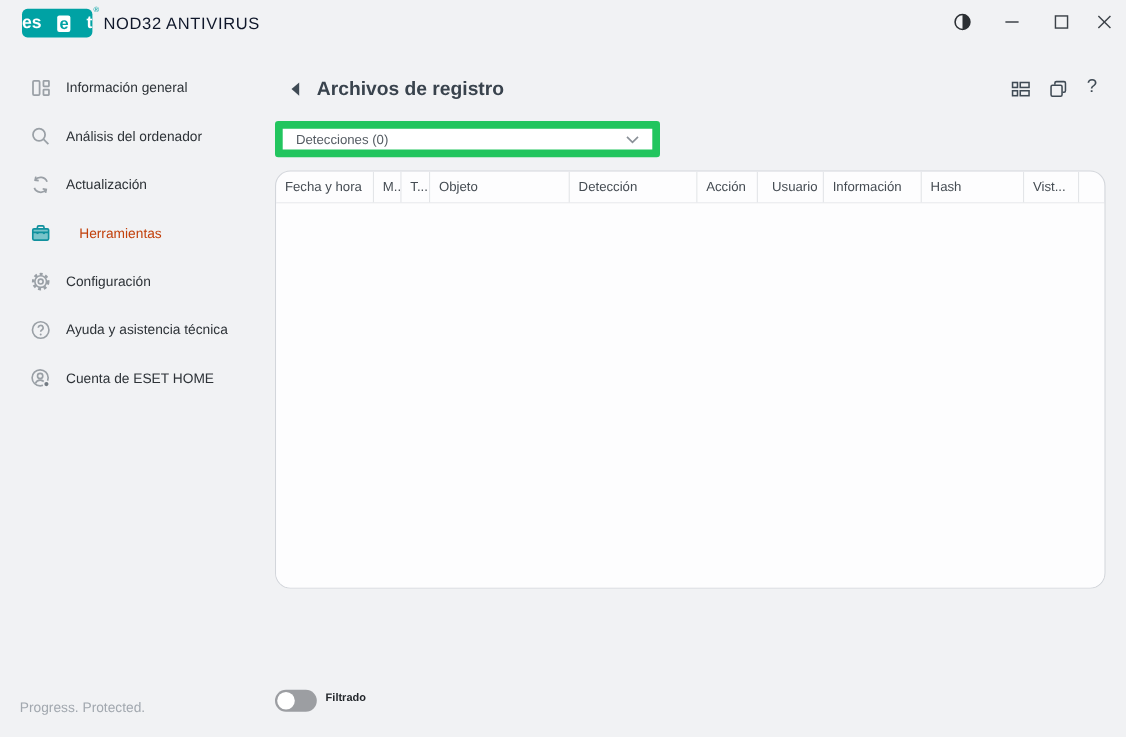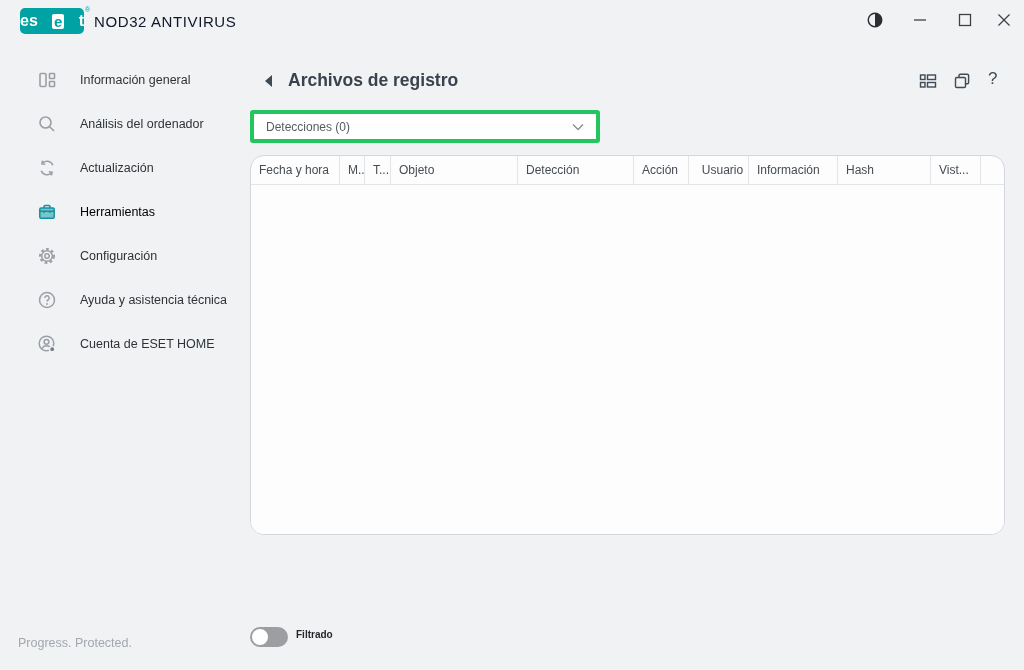--- a/index.html
+++ b/index.html
@@ -14,36 +14,36 @@
           display:flex; align-items:center; justify-content:space-between; gap:1px;
           font-weight:bold; font-size:16px; letter-spacing:0; }
   .logo .boxed { background:#fff; color:#00a2a4; border-radius:2px; padding:0 2px; line-height:15px; font-size:15px; }
   .reg { font-size:7px; color:#00a2a4; margin-left:1px; margin-top:-2px; }
   .product { position:absolute; left:94px; top:13px; font-size:15px; color:#0f172a; letter-spacing:0.6px; }
   .win-btn { position:absolute; top:8px; width:28px; height:24px; display:flex; align-items:center; justify-content:center; cursor:default; }
   .theme-btn { left:861px; } .min-btn { left:906px; } .max-btn { left:951px; } .close-btn { left:990px; }
 
   
   .sidebar { position:absolute; top:58px; left:0; width:250px; }
-  .side-item { height:44px; display:flex; align-items:center; padding-left:37px; gap:23px; cursor:default; }
+  .side-item { height:44px; display:flex; align-items:center; padding-left:27px; gap:13px; cursor:default; }
   .side-item .lbl { font-size:12.5px; color:#2e3338; }
-  .side-item.active .lbl { color:#000000; }
+  .side-item.active .lbl { color:#c2410c;margin-left:12px; }
   .icon20 { width:20px; height:20px; flex:0 0 20px; }
 
   
   .back-btn { position:absolute; left:262px; top:73px; width:14px; height:16px; }
   .page-title { position:absolute; left:288px; top:70px; font-size:17.5px; font-weight:bold; color:#39434d; }
   .hdr-icon { position:absolute; top:71px; width:20px; height:20px; }
   .hdr-icon.details { left:918px; }
   .hdr-icon.copy { left:952px; }
   .hdr-help { position:absolute; left:988px; top:69px; font-size:17px; color:#3f4a54; }
 
   
   .dropdown { position:absolute; left:250px; top:110px; width:350px; height:33px;
-              background:#fff; border:4px solid #22c55e; border-radius:3px;
+              background:#fff; border:7px solid #22c55e; border-radius:3px;
               display:flex; align-items:center; padding:0 12px; }
   .dropdown .value { font-size:12px; color:#555c63; flex:1; }
 
   
   .log-table { position:absolute; left:250px; top:155px; width:755px; height:380px;
                background:#fdfdfe; border:1px solid #d3d6db; border-radius:14px; overflow:hidden; }
   .thead { display:flex; height:29px; border-bottom:1px solid #e3e5e8; }
   .th { font-size:12px; color:#454c53; line-height:29px; padding-left:8px;
         border-right:1px solid #e3e5e8; overflow:hidden; white-space:nowrap; }
   .th:last-child { border-right:none; flex:1; }

